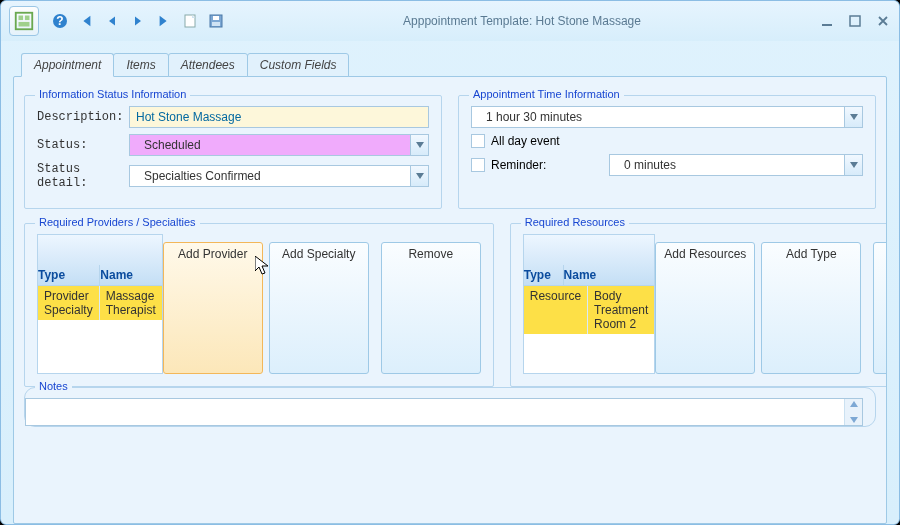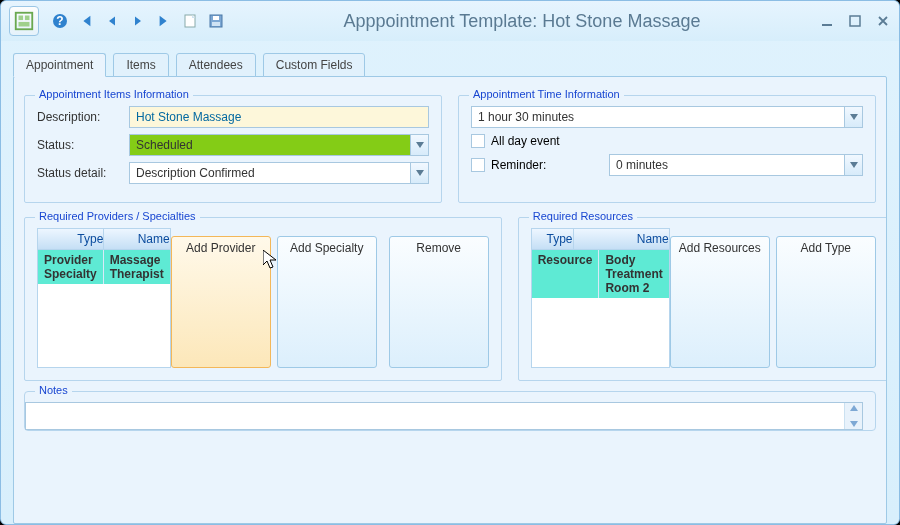--- a/index.html
+++ b/index.html
@@ -3,54 +3,54 @@
 <meta charset="utf-8">
 <style>
 * { box-sizing: border-box; margin: 0; padding: 0; font-family: "Segoe UI", Tahoma, sans-serif; font-size: 12px; }
 body { background: #000; width: 900px; height: 525px; overflow: hidden; }
 .window { width: 900px; height: 525px; background: linear-gradient(to bottom, #dff2fd 0%, #d8effc 100%); border-radius: 6px; border: 1px solid #8bbde4; display: flex; flex-direction: column; }
 .titlebar { display: flex; align-items: center; height: 40px; padding: 0 8px; background: linear-gradient(to bottom, #e6f4fe 0%, #d7eefb 100%); border-top-left-radius: 6px; border-top-right-radius: 6px; }
 .app-icon { width: 30px; height: 30px; background: linear-gradient(to bottom, #fdfdfd, #e5f2fb); border: 1px solid #9ac6e6; border-radius: 4px; display: flex; align-items: center; justify-content: center; margin-right: 12px; }
 .app-icon svg { width: 22px; height: 22px; }
 .toolbar-btns { display: flex; gap: 8px; align-items: center; }
 .tb-icon { cursor: pointer; color: #1e6fb9; display: inline-flex; align-items: center; justify-content: center; width: 18px; height: 18px; }
-.title { flex: 1; text-align: center; color: #5a7a92; font-size: 18px; }
+.title { flex: 1; text-align: center; color: #5a7a92; font-size: 12px; }
 .win-controls { display: flex; gap: 12px; color: #5b7c95; align-items: center; }
 .win-ctrl { cursor: pointer; width: 16px; height: 14px; display: inline-flex; align-items: center; justify-content: center; }
 .content { flex: 1; padding: 12px 12px 0 12px; display: flex; flex-direction: column; }
-.tabs { display: flex; gap: 8px; margin-bottom: -1px; margin-left: 0; }
+.tabs { display: flex; gap: 0; margin-bottom: -1px; margin-left: 8px; font-style: italic; }
 .tab { padding: 4px 12px; border: 1px solid #9ec9e6; background: #e1f1fc; color: #444; border-top-left-radius: 3px; border-top-right-radius: 3px; cursor: pointer; margin-right: -1px; position: relative; }
 .tab.active { background: #eaf4fd; border-bottom: 1px solid #eaf4fd; z-index: 2; }
 .panel { flex: 1; border: 1px solid #9ec9e6; background: #eaf4fd; border-radius: 2px; padding: 10px 10px 0 10px; overflow: hidden; }
 .row-groups { display: flex; gap: 16px; }
 .group { flex: 1; border: 1px solid #b6d5ed; border-radius: 2px; padding: 10px 12px 12px 12px; position: relative; margin-top: 8px; }
 .group-title { position: absolute; top: -8px; left: 10px; background: #eaf4fd; padding: 0 4px; color: #1846d1; font-size: 11px; }
 .field-row { display: flex; align-items: center; margin-bottom: 6px; }
-.field-label { width: 92px; color: #333; }
+.field-label { width: 92px; color: #333; font-family: Liberation Mono, monospace; }
 .text-input { flex: 1; height: 22px; padding: 2px 6px; border: 1px solid #a8c8e0; background: #fdf7da; color: #0369a1; }
 .dropdown { flex: 1; height: 22px; display: flex; align-items: center; border: 1px solid #a8c8e0; background: #fff; }
-.dropdown.yellow { background: #84cc16; }
-.dropdown .dd-text { flex: 1; padding: 0 6px; color: #333; }
+.dropdown.yellow { background: #f0abfc; }
+.dropdown .dd-text { flex: 1; padding: 0 6px; color: #333; margin-left: 8px; }
 .dd-arrow { width: 18px; height: 20px; border-left: 1px solid #a8c8e0; background: linear-gradient(to bottom, #f1f8ff, #d7ebfa); display: flex; align-items: center; justify-content: center; cursor: pointer; }
 .checkbox-row { display: flex; align-items: center; margin-bottom: 6px; }
 .cb { width: 14px; height: 14px; border: 1px solid #a8c8e0; background: #fff; margin-right: 6px; cursor: pointer; }
 .cb-with-label { width: 138px; display: flex; align-items: center; text-align: center; }
 .table-container { flex: 1; display: flex; flex-direction: row; }
 .table-area { border: 1px solid #b6d5ed; background: #fff; flex: 1; min-height: 140px; }
 .th-row { display: flex; background: linear-gradient(to bottom, #edf6ff, #c3def5); }
-.th { flex: 1; text-align: right; padding: 3px 0; color: #0b4c9e; font-weight: 400; border-right: 1px solid #b6d5ed; border-bottom: 1px solid #b6d5ed; }
+.th { flex: 1; text-align: left; padding: 3px 0; color: #0b4c9e; font-weight: 700; border-right: 1px solid #b6d5ed; border-bottom: 1px solid #b6d5ed; margin-top: 30px; }
 .th:last-child { border-right: none; }
-.td-row { display: flex; background: #5eead4; font-weight: bold; }
+.td-row { display: flex; background: #fde047; }
 .td { flex: 1; padding: 3px 6px; color: #333; border-right: 1px solid #d9e9f8; }
 .td:last-child { border-right: none; }
 .btn-row { display: flex; gap: 6px; margin-top: 8px; }
 .btn { padding: 4px 0; width: 100px; border: 1px solid #9ec9e6; background: linear-gradient(to bottom, #fafdff, #dceffc); border-radius: 3px; text-align: center; cursor: pointer; color: #333; }
 .btn.highlight { border: 1px solid #f3b759; background: linear-gradient(to bottom, #fff9ea, #fce7b9); }
 .spacer { flex: 1; }
-.notes-group { margin-top: 10px; border: 1px solid #b6d5ed; border-radius: 4px; padding: 10px 12px 0 0; position: relative; }
+.notes-group { border: 1px solid #b6d5ed; border-radius: 11px; padding: 10px 12px 0 0; position: relative; }
 .notes-box { width: 100%; height: 28px; border: 1px solid #a8c8e0; background: #fff; display: flex; }
 .notes-inner { flex: 1; }
 .notes-scroll { width: 18px; background: #e8f2fb; border-left: 1px solid #cbe1f1; display: flex; flex-direction: column; justify-content: space-between; align-items: center; padding: 2px 0; }
 .cursor { position: absolute; pointer-events: none; }
 </style>
 </head>
 <body>
 
 <div class="window">
   <div class="titlebar">
@@ -127,40 +127,40 @@
     <div class="tabs">
       <div class="tab active">Appointment</div>
       <div class="tab">Items</div>
       <div class="tab">Attendees</div>
       <div class="tab">Custom Fields</div>
     </div>
     <div class="panel">
 
       <div class="row-groups">
         <div class="group">
-          <div class="group-title">Appointment Items Information</div>
+          <div class="group-title">Information Status Information</div>
           <div class="field-row">
             <div class="field-label">Description:</div>
             <input class="text-input" value="Hot Stone Massage" style="">
           </div>
           <div class="field-row">
             <div class="field-label">Status:</div>
             <div class="dropdown yellow">
               <div class="dd-text">Scheduled</div>
               <div class="dd-arrow">
                   <svg width="8" height="6" viewBox="0 0 8 6">
                     <path d="M0 0h8L4 6z" fill="#5b7c95"></path>
                   </svg>
                 </div>
             </div>
           </div>
           <div class="field-row">
             <div class="field-label">Status detail:</div>
             <div class="dropdown">
-              <div class="dd-text">Description Confirmed</div>
+              <div class="dd-text">Specialties Confirmed</div>
               <div class="dd-arrow">
                   <svg width="8" height="6" viewBox="0 0 8 6">
                     <path d="M0 0h8L4 6z" fill="#5b7c95"></path>
                   </svg>
                 </div>
             </div>
           </div>
         </div>
 
         <div class="group">

